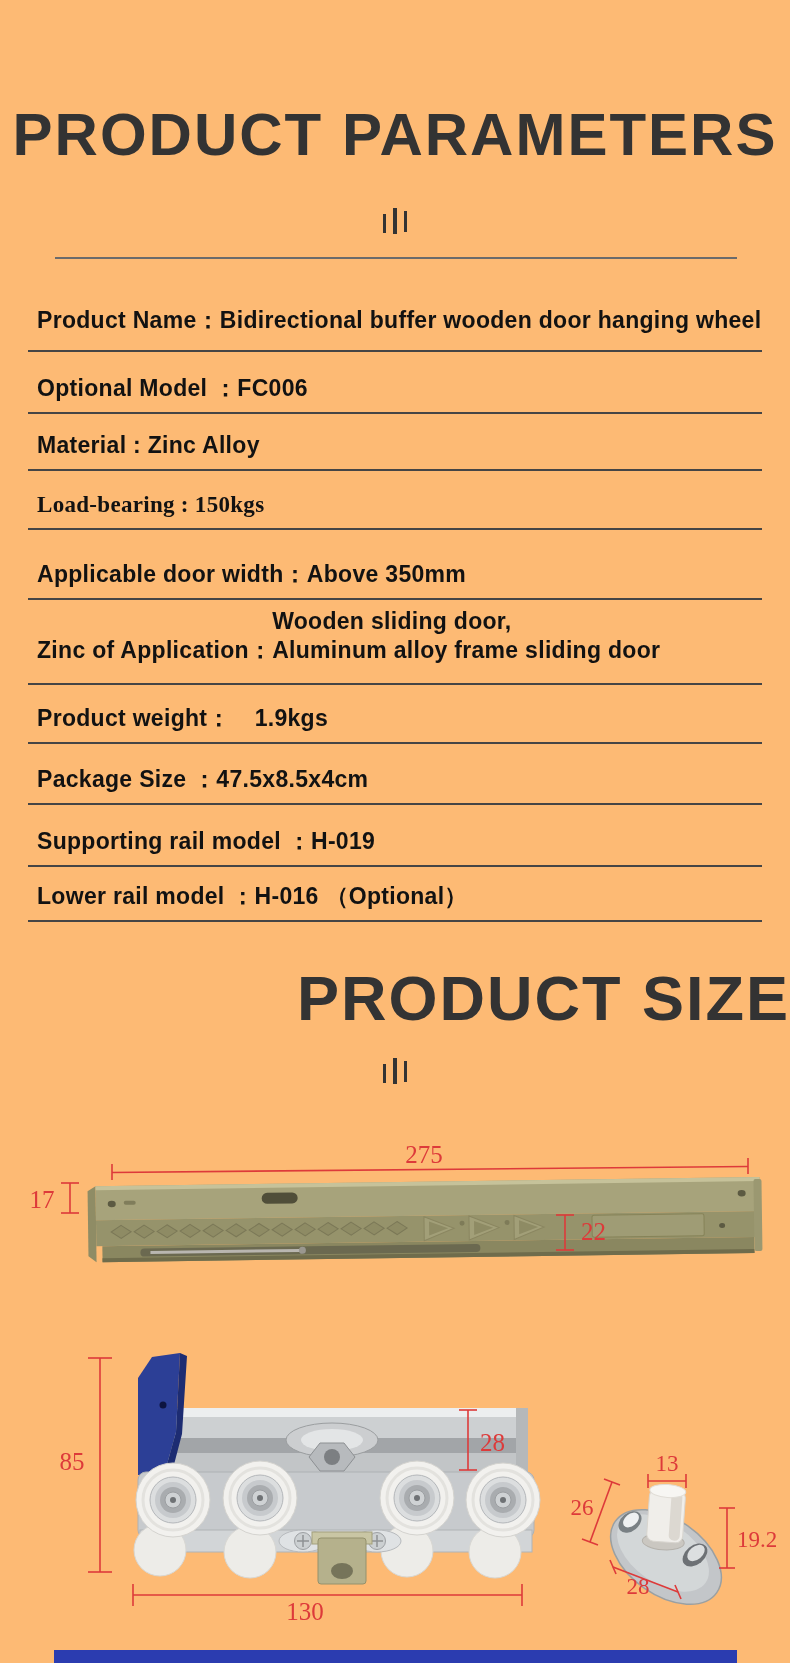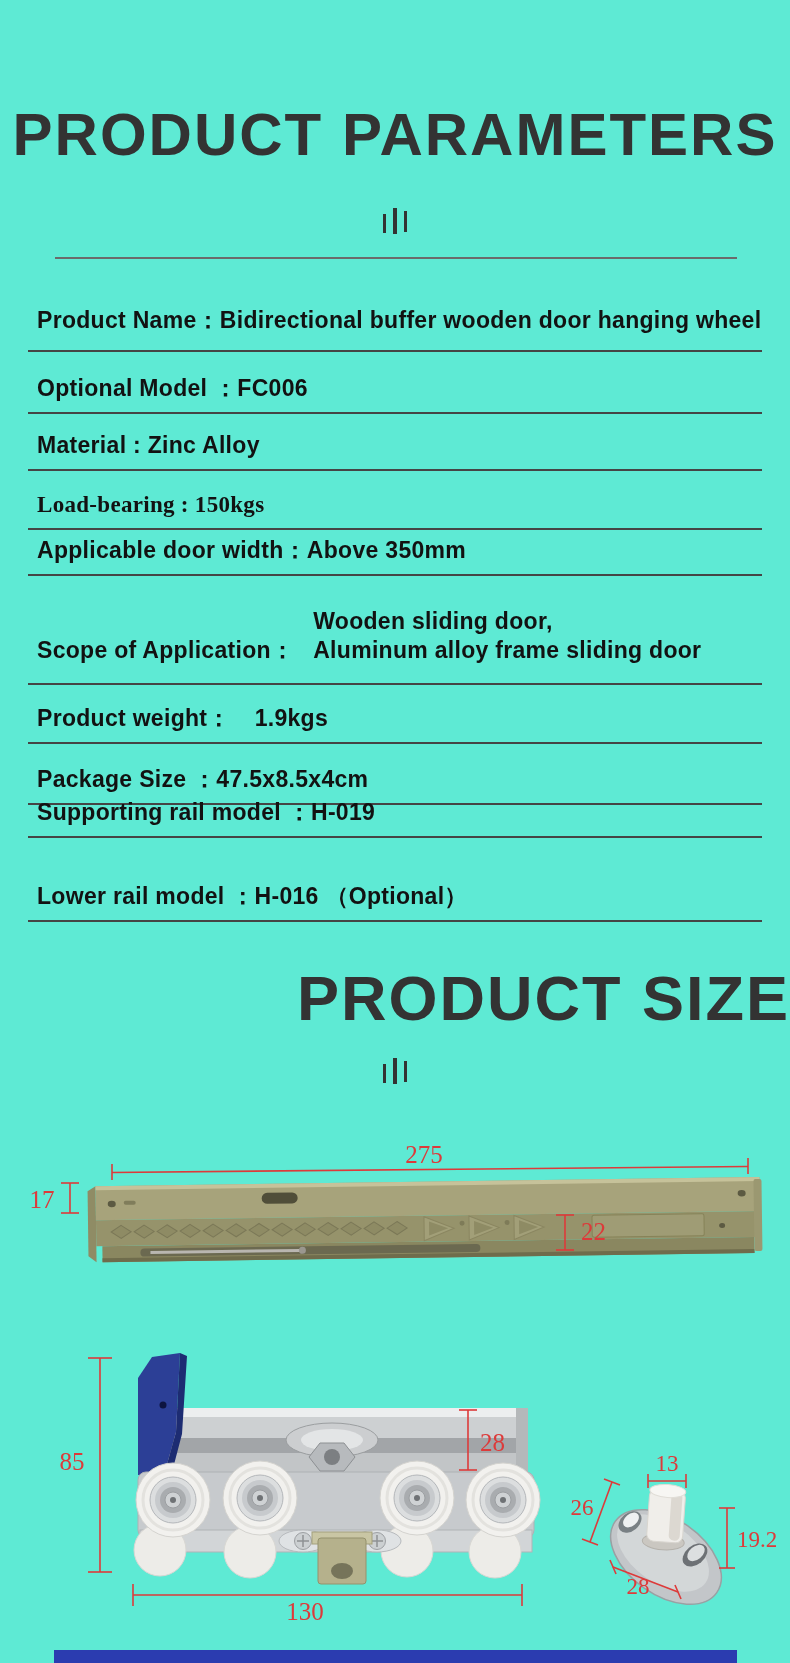--- a/index.html
+++ b/index.html
@@ -1,36 +1,36 @@
 <!DOCTYPE html>
 <html><head>
 <meta charset="utf-8">
 <style>
   html,body{margin:0;padding:0;background:#fff;}
-  .page{position:relative;width:790px;height:1663px;background:#5eead4;overflow:hidden;
+  .page{position:relative;width:790px;height:1663px;background:#fdba74;overflow:hidden;
         font-family:"Liberation Sans",sans-serif;}
   .h-title{position:absolute;left:0;right:0;text-align:center;font-weight:bold;color:#333;
            letter-spacing:2px;white-space:nowrap;}
   #title-params{top:100px;font-size:60px;line-height:70px;}
   #title-size{top:962px;font-size:63px;line-height:72px;text-align:right;}
   .divider-mark{position:absolute;left:0;right:0;display:flex;justify-content:center;gap:7px;}
   .divider-mark i{display:block;width:3.5px;background:#333;}
   .divider-mark .b1{height:19px;margin-top:6px;}
   .divider-mark .b2{height:26px;margin-top:0;}
   .divider-mark .b3{height:21px;margin-top:3px;}
   #divider-1{top:208px;}
   #divider-2{top:1058px;}
   .hr-line{position:absolute;left:55px;width:682px;height:2px;background:#6b6b6b;}
   #hr-top{top:257px;}
   .spec-row{position:absolute;left:28px;width:734px;box-sizing:border-box;
             border-bottom:2px solid #454545;display:flex;align-items:flex-end;
             padding:0 0 9px 9px;font-size:23px;font-weight:bold;color:#121212;
             letter-spacing:0.3px;line-height:29px;}
   .spec-row span{white-space:pre;}
-  .spec-value.multi{display:inline-block;white-space:pre;margin-left:19px;}
+  .spec-value.multi{display:inline-block;white-space:pre;}
   .footer-bar{position:absolute;left:54px;width:683px;top:1650px;height:13px;background:#2b3cb0;}
   .fig{position:absolute;left:0;}
   svg text.dim{font-family:"Liberation Serif",serif;fill:#dd3a3a;}
   svg .dimline{stroke:#dd3a3a;stroke-width:1.6;fill:none;}
 </style>
 </head>
 <body>
 
 <div class="page">
 
@@ -51,37 +51,37 @@
       <span class="spec-value">FC006</span>
   </div>
   <div class="spec-row" style="top:414px;height:57px;">
     <span class="spec-label">Material : </span>
       <span class="spec-value">Zinc Alloy</span>
   </div>
   <div class="spec-row" style="top:471px;height:59px;font-family:Liberation Serif, serif;">
     <span class="spec-label">Load-bearing : </span>
       <span class="spec-value">150kgs</span>
   </div>
-  <div class="spec-row" style="top:530px;height:46px;">
+  <div class="spec-row" style="top:530px;height:70px;">
     <span class="spec-label">Applicable door width：</span>
       <span class="spec-value">Above 350mm</span>
   </div>
   <div class="spec-row" style="top:588px;height:97px;padding-bottom:18px;">
-    <span class="spec-label">Scope of Application：</span>
+    <span class="spec-label">Zinc of Application：</span>
       <span class="spec-value multi"><span>Wooden sliding door,</span><br><span>Aluminum alloy frame sliding door</span></span>
   </div>
   <div class="spec-row" style="top:685px;height:59px;gap:24px;">
     <span class="spec-label">Product weight：</span>
       <span class="spec-value">1.9kgs</span>
   </div>
   <div class="spec-row" style="top:744px;height:61px;">
     <span class="spec-label">Package Size ：</span>
       <span class="spec-value">47.5x8.5x4cm</span>
   </div>
-  <div class="spec-row" style="top:781px;height:57px;align-items:flex-end;">
+  <div class="spec-row" style="top:810px;height:57px;align-items:flex-end;">
     <span class="spec-label">Supporting rail model ：</span>
       <span class="spec-value">H-019</span>
   </div>
   <div class="spec-row" style="top:862px;height:60px;">
     <span class="spec-label">Lower rail model ：</span>
       <span class="spec-value">H-016 （Optional）</span>
   </div>
 
   <div class="h-title" id="title-size">PRODUCT SIZE</div>
   <div class="divider-mark" id="divider-2">

